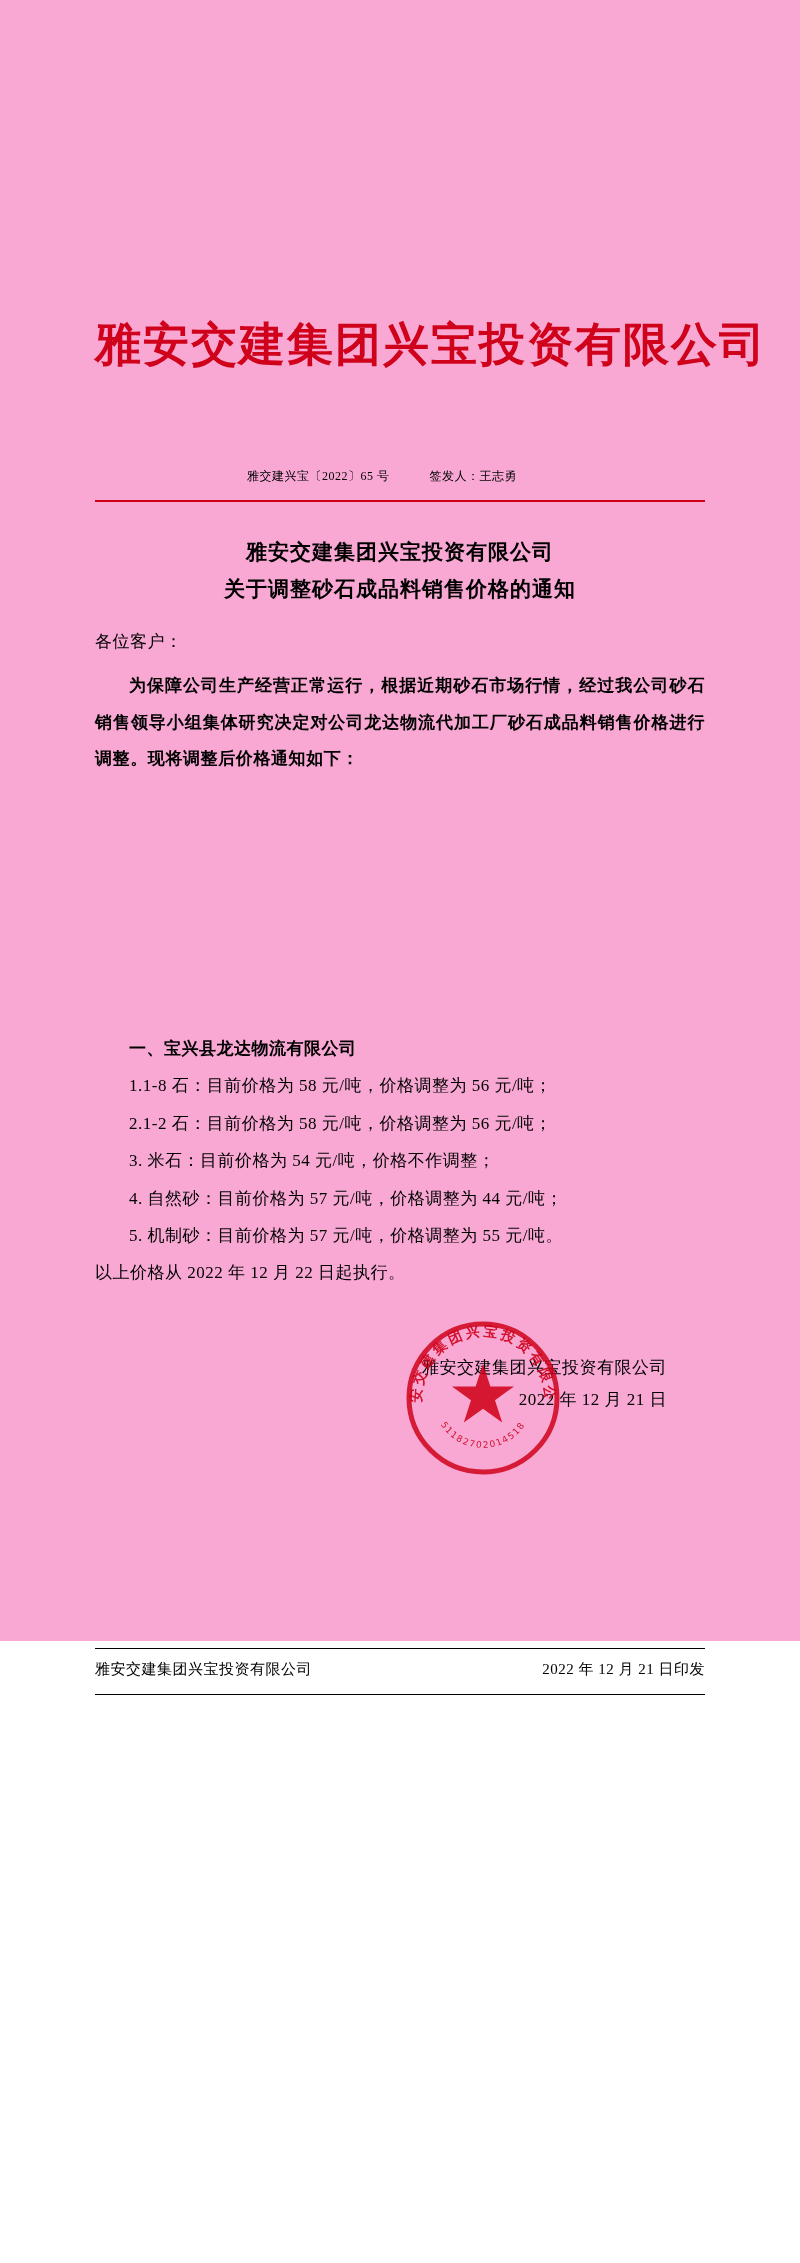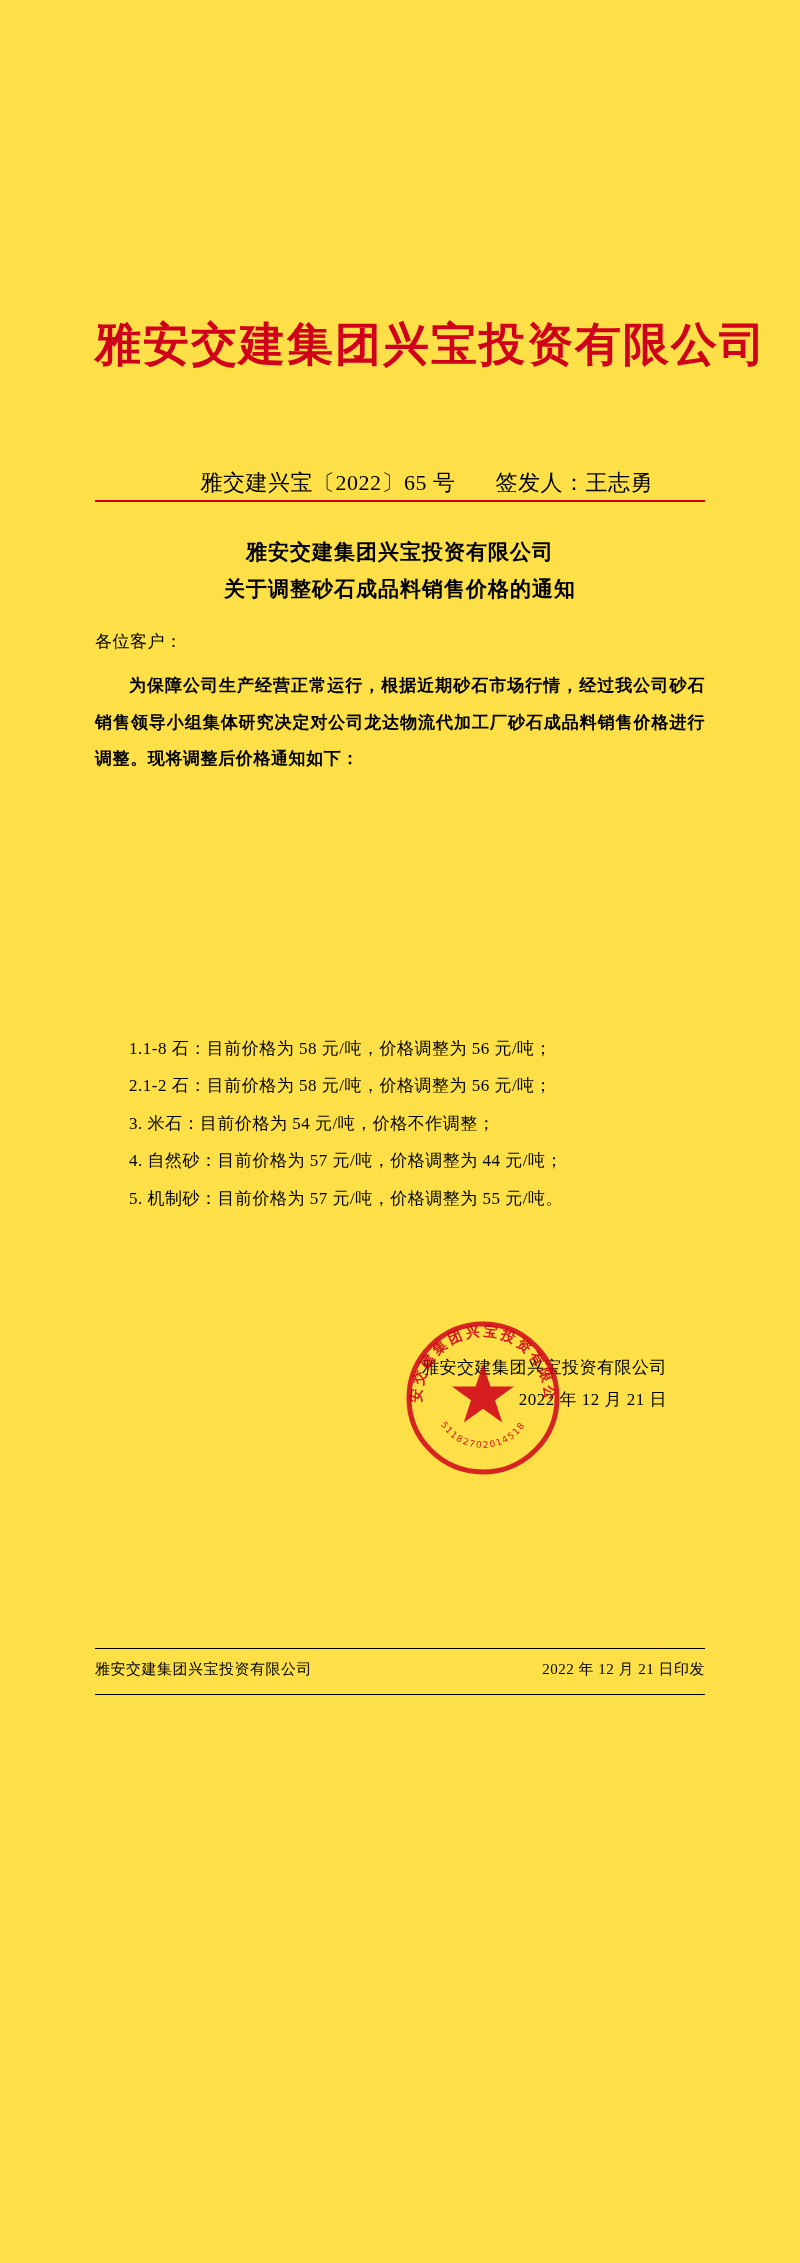--- a/index.html
+++ b/index.html
@@ -13,22 +13,22 @@
     font-family: "Liberation Serif", "DejaVu Serif", serif;
     color: #000000;
     position: relative;
     overflow: hidden;
   }
   .page {
     position: absolute;
     left: 0;
     top: 0;
     width: 800px;
-    height: 2263px;
-    background: #fde047;
+    height: 1641px;
+    background: #f9a8d4;
   }
   .doc-body {
     position: absolute;
     left: 95px;
     top: 0;
     width: 610px;
     height: 2263px;
   }
 
   
@@ -44,27 +44,27 @@
     font-weight: bold;
     font-size: 46px;
     letter-spacing: 2px;
     color: #d0021b;
     line-height: 1.15;
     white-space: nowrap;
   }
 
   .ref-row {
     position: absolute;
-    left: 0;
+    left: 8px;
     top: 468px;
     width: 610px;
     display: flex;
-    justify-content: flex-end;
+    justify-content: center;
     align-items: flex-end;
-    font-size: 22px;
+    font-size: 12px;
     letter-spacing: 0.5px;
   }
   .ref-no { white-space: nowrap; }
   .signer { white-space: nowrap; padding-right: 52px; margin-left: 40px; }
 
   .red-rule {
     position: absolute;
     left: 0;
     top: 500px;
     width: 610px;
@@ -201,25 +201,27 @@
     <div class="doc-title">
       <div>雅安交建集团兴宝投资有限公司</div>
       <div>关于调整砂石成品料销售价格的通知</div>
     </div>
 
     <div class="salutation">各位客户：</div>
 
     <div class="opening">为保障公司生产经营正常运行，根据近期砂石市场行情，经过我公司砂石销售领导小组集体研究决定对公司龙达物流代加工厂砂石成品料销售价格进行调整。现将调整后价格通知如下：</div>
 
     <div class="list-block">
+      <div class="list-heading">一、宝兴县龙达物流有限公司</div>
       <div class="list-item">1.1-8 石：目前价格为 58 元/吨，价格调整为 56 元/吨；</div>
       <div class="list-item">2.1-2 石：目前价格为 58 元/吨，价格调整为 56 元/吨；</div>
       <div class="list-item">3. 米石：目前价格为 54 元/吨，价格不作调整；</div>
       <div class="list-item">4. 自然砂：目前价格为 57 元/吨，价格调整为 44 元/吨；</div>
       <div class="list-item">5. 机制砂：目前价格为 57 元/吨，价格调整为 55 元/吨。</div>
+      <div class="effective-note">以上价格从 2022 年 12 月 22 日起执行。</div>
     </div>
 
     <div class="sign-block">
       <div>雅安交建集团兴宝投资有限公司</div>
       <div>2022 年 12 月 21 日</div>
     </div>
 
     <div class="seal">
       <svg width="160" height="160" viewBox="0 0 160 160" xmlns="http://www.w3.org/2000/svg">
         <defs>

